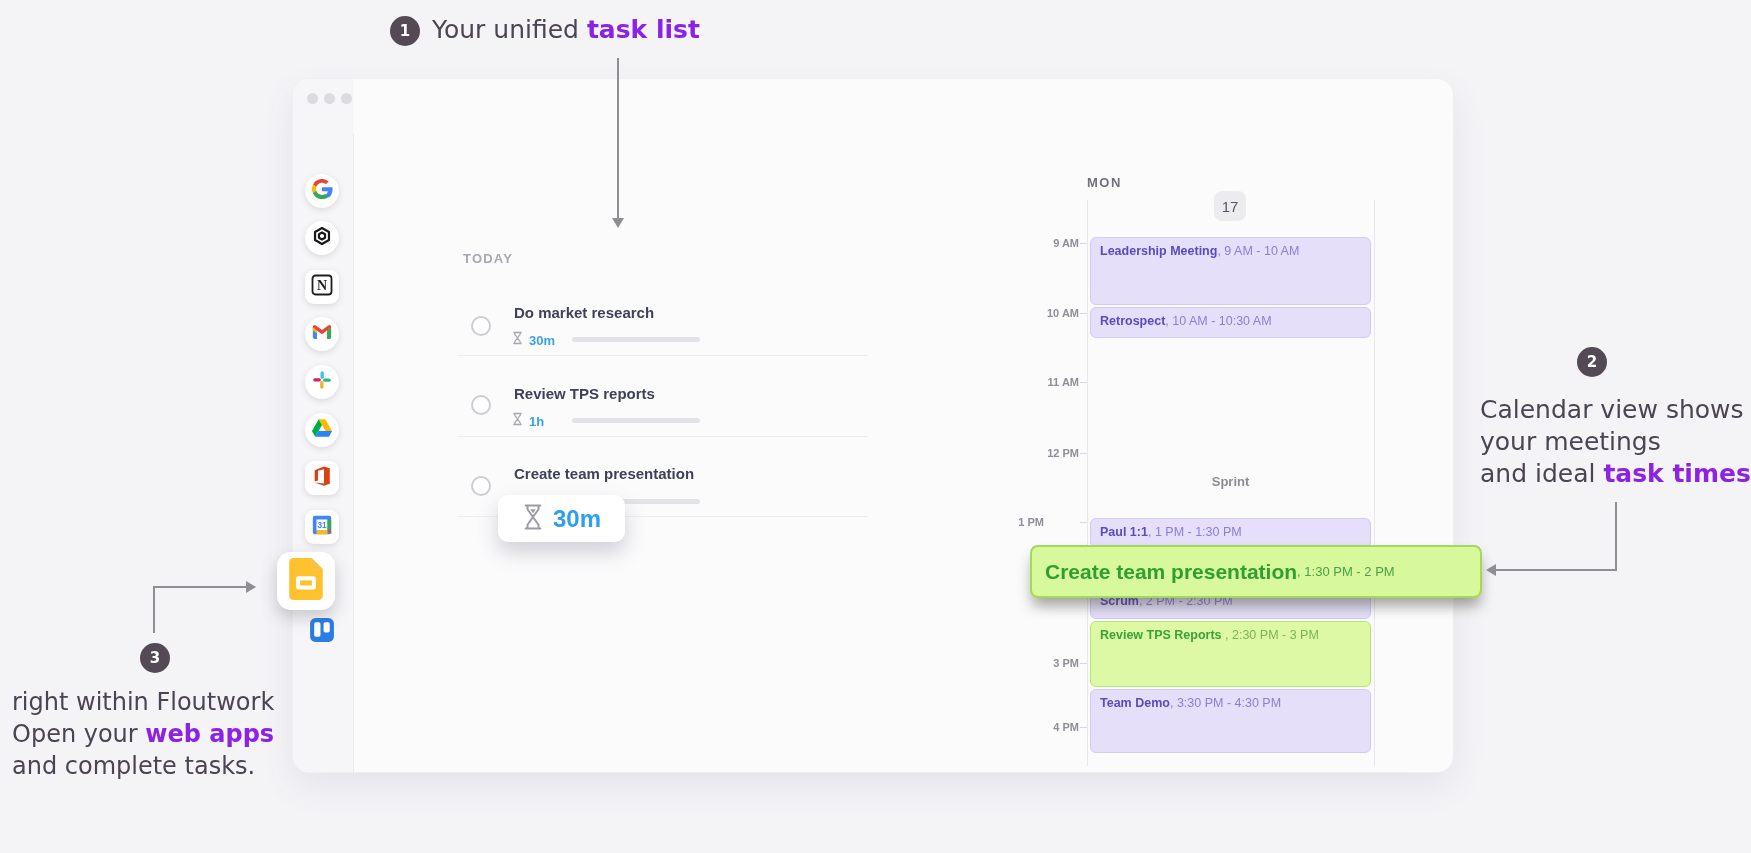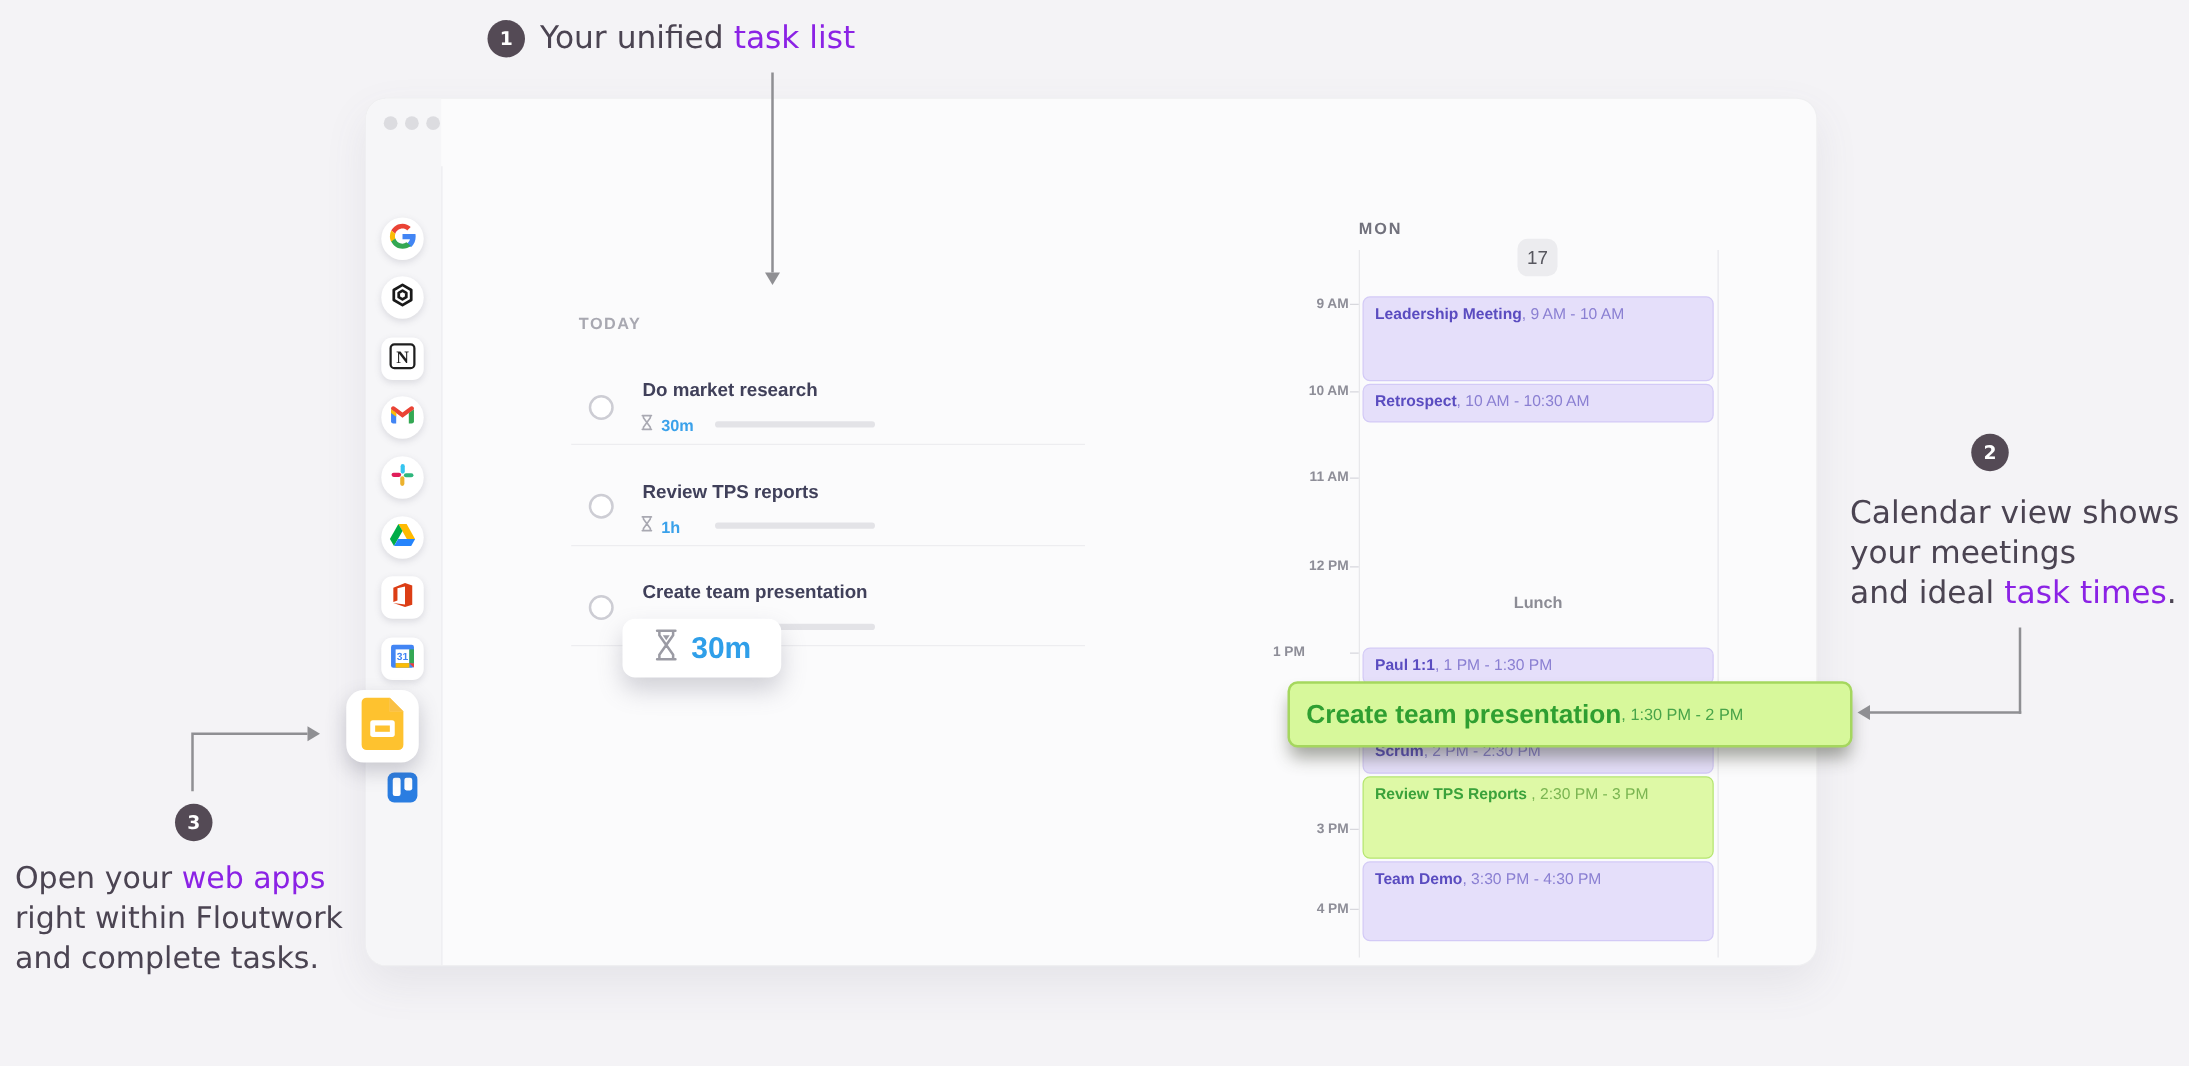--- a/index.html
+++ b/index.html
@@ -1,21 +1,21 @@
 <!DOCTYPE html>
 <html><head>
 <meta charset="utf-8">
 <style>
   html,body{margin:0;padding:0}
   body{width:1751px;height:853px;position:relative;overflow:hidden;background:#f4f3f6;
        font-family:"Liberation Sans",sans-serif;}
   .abs{position:absolute}
   
   .ann-text{font-family:"DejaVu Sans",sans-serif;font-size:25px;color:#4b4452;line-height:32px;white-space:nowrap}
-  .ann-accent{color:#8b22e5;font-weight:normal}
+  .ann-accent{color:#8b22e5;font-weight:bold}
   .badge{width:30px;height:30px;border-radius:50%;background:#544a55;color:#ffffff;
          font-family:"DejaVu Sans",sans-serif;font-size:15px;font-weight:bold;
          display:flex;align-items:center;justify-content:center;z-index:41}
   .arrow-line{background:#8f8f93;z-index:40}
   .ah-down{width:0;height:0;border-left:6px solid transparent;border-right:6px solid transparent;border-top:10px solid #8f8f93;z-index:40}
   .ah-left{width:0;height:0;border-top:6px solid transparent;border-bottom:6px solid transparent;border-right:10px solid #8f8f93;z-index:40}
   .ah-right{width:0;height:0;border-top:6px solid transparent;border-bottom:6px solid transparent;border-left:10px solid #8f8f93;z-index:40}
   
   .window{left:293px;top:79px;width:1160px;height:693px;background:#fbfbfc;border-radius:16px;
           box-shadow:0 0 0 1px #efeff1,0 14px 34px rgba(100,100,120,.10);z-index:1}
@@ -80,22 +80,22 @@
   <div><span>and ideal </span><span class="ann-accent">task times</span><span>.</span></div>
 </div>
 <div class="abs arrow-line" style="left:1615px;top:502px;width:2px;height:69px"></div>
 <div class="abs arrow-line" style="left:1496px;top:569px;width:121px;height:2px"></div>
 <div class="abs ah-left" style="left:1486px;top:564px"></div>
 
 <div class="abs badge" style="left:140px;top:643px">
   <span>3</span>
 </div>
 <div class="abs ann-text" style="left:12px;top:686px;font-size:24px">
+  <div>right within Floutwork</div>
   <div><span>Open your </span><span class="ann-accent">web apps</span></div>
-  <div>right within Floutwork</div>
   <div>and complete tasks.</div>
 </div>
 <div class="abs arrow-line" style="left:153px;top:588px;width:2px;height:45px"></div>
 <div class="abs arrow-line" style="left:153px;top:586px;width:93px;height:2px"></div>
 <div class="abs ah-right" style="left:246px;top:581px"></div>
 
 <div class="abs window">
 
   <div class="abs sidebar-strip"></div>
   <div class="abs sidebar-divider"></div>
@@ -242,21 +242,21 @@
   <div class="abs tick" style="left:787px;top:584px"></div>
   <div class="abs timelabel" style="left:700px;top:642px">4 PM</div>
   <div class="abs tick" style="left:787px;top:648px"></div>
 
   <div class="abs ev meeting" style="top:158px;height:68px">
     <b>Leadership Meeting</b><span>, 9 AM - 10 AM</span>
   </div>
   <div class="abs ev meeting" style="top:228px;height:31px">
     <b>Retrospect</b><span>, 10 AM - 10:30 AM</span>
   </div>
-  <div class="abs lunch" style="top:395px">Lunch</div>
+  <div class="abs lunch" style="top:395px">Sprint</div>
   <div class="abs ev meeting" style="top:439px;height:30px">
     <b>Paul 1:1</b><span>, 1 PM - 1:30 PM</span>
   </div>
   <div class="abs ev meeting" style="top:508px;height:32px">
     <b>Scrum</b><span>, 2 PM - 2:30 PM</span>
   </div>
   <div class="abs ev task" style="top:542px;height:66px">
     <b>Review TPS Reports</b><span> , 2:30 PM - 3 PM</span>
   </div>
   <div class="abs ev meeting" style="top:610px;height:64px">

